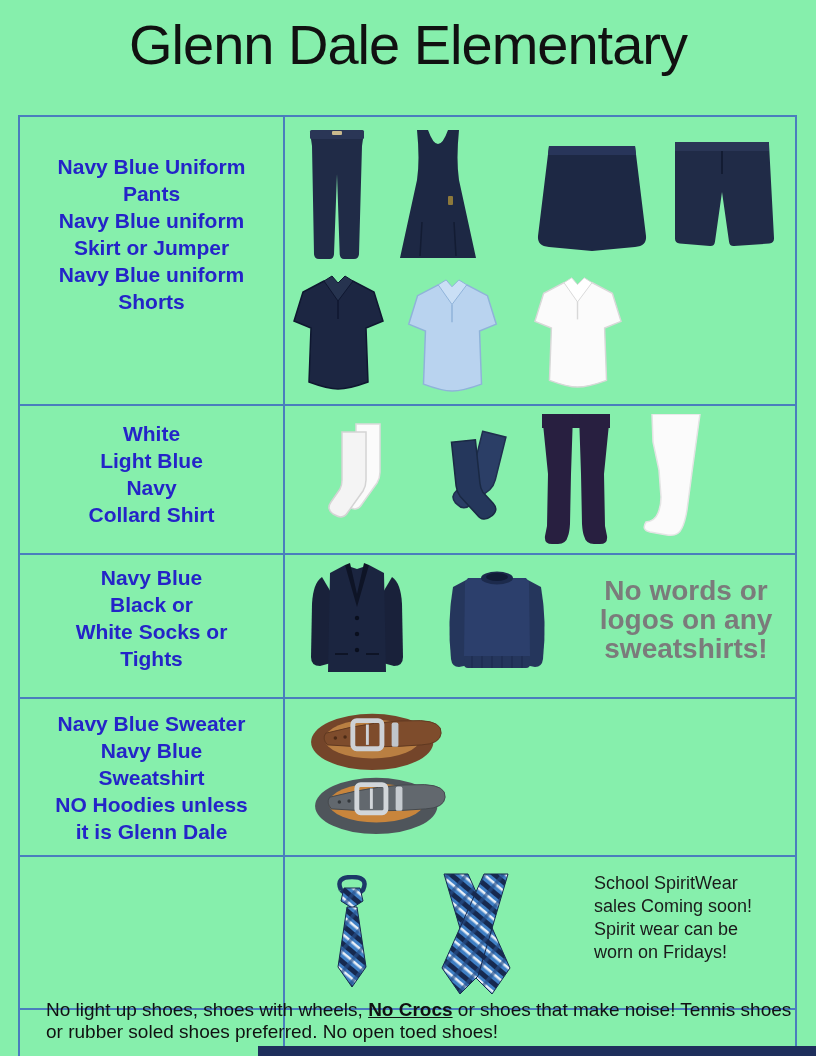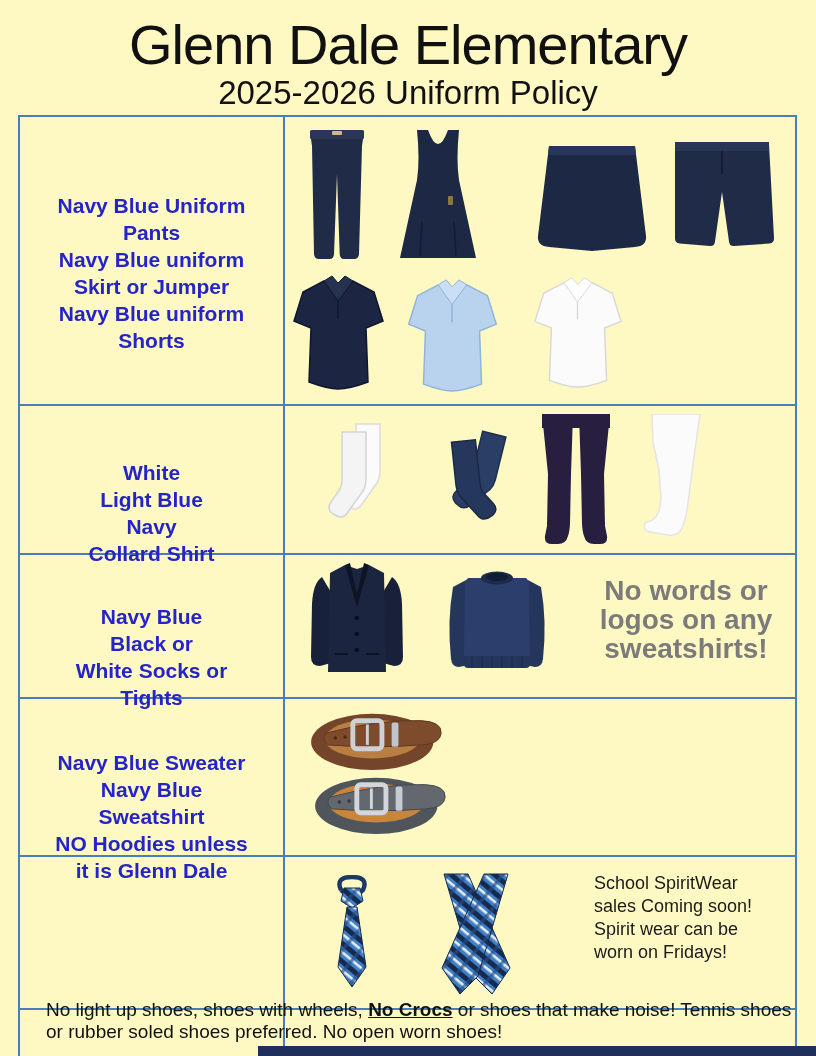--- a/index.html
+++ b/index.html
@@ -1,17 +1,17 @@
 <!DOCTYPE html>
 <html style="--blue-text: #2424c8; --red-text: #cf2b2b; --gray-note: #7b7b7b; --table-border: #4a7dbd; --navy-garment: #1d2844; --bottom-bar: #1e2f5c;"><head>
 <meta charset="utf-8">
 <style>
   html,body{margin:0;padding:0;background:#e9e9e9;}
   .page{
-    position:relative;width:816px;height:1056px;margin:0 auto;background:#fef9c3;
+    position:relative;width:816px;height:1056px;margin:0 auto;background:#86efac;
     font-family:"Liberation Sans", sans-serif;overflow:hidden;
   }
   .title{
     position:absolute;top:12px;left:0;width:816px;text-align:center;
     font-size:56px;font-weight:normal;color:#111;letter-spacing:-1px;
   }
   .subtitle{
     position:absolute;top:74px;left:0;width:816px;text-align:center;
     font-size:33px;color:#111;
   }
@@ -24,21 +24,21 @@
     background:var(--table-border,#4a7dbd);
   }
   .row-line{
     position:absolute;left:18px;width:779px;height:2px;
     background:var(--table-border,#4a7dbd);
   }
   .cell-text{
     position:absolute;left:22px;width:259px;text-align:center;
     white-space:pre-line;font-weight:bold;font-size:21px;line-height:27px;
   }
-  .blue-text{color:var(--blue-text,#2424c8);margin-top:39px;}
+  .blue-text{color:var(--blue-text,#2424c8);}
   .red-text{color:var(--red-text,#cf2b2b);}
   .gray-note{
     position:absolute;left:578px;top:576px;width:216px;text-align:center;
     white-space:pre-line;font-weight:bold;font-size:28px;line-height:29px;
     color:var(--gray-note,#7b7b7b);
   }
   .spirit-note{
     position:absolute;left:594px;top:872px;width:190px;text-align:left;
     white-space:pre-line;font-size:18px;line-height:23px;color:#1a1a1a;
   }
@@ -52,21 +52,20 @@
     position:absolute;left:258px;top:1046px;width:558px;height:10px;
     background:var(--bottom-bar,#1e2f5c);
   }
 </style>
 </head>
 <body>
 
 <div class="page">
 
   <div class="title">Glenn Dale Elementary</div>
-  <div class="subtitle">2025-2026 Uniform Policy</div>
 
   <div class="table-frame"></div>
   <div class="col-divider"></div>
   <div class="row-line" style="top:404px"></div>
   <div class="row-line" style="top:553px"></div>
   <div class="row-line" style="top:697px"></div>
   <div class="row-line" style="top:855px"></div>
   <div class="row-line" style="top:1008px"></div>
 
   <div class="cell-text" style="top:126px">
@@ -236,17 +235,17 @@
     </defs>
     <path fill="url(#pl2)" stroke="#16294f" stroke-width="1" d="M14,2 H38 L80,96 L62,122 L44,104 Z"></path>
     <path fill="url(#pl2)" stroke="#16294f" stroke-width="1" d="M78,2 H54 L12,96 L30,122 L48,104 Z"></path>
   </svg>
 
   <div class="spirit-note">School SpiritWear
 sales Coming soon!
 Spirit wear can be
 worn on Fridays!</div>
 
-  <div class="footer-text"><span>No light up shoes, shoes with wheels, </span><b>No Crocs</b><span> or shoes that make noise! Tennis shoes or rubber soled shoes preferred. No open worn shoes!</span></div>
+  <div class="footer-text"><span>No light up shoes, shoes with wheels, </span><b>No Crocs</b><span> or shoes that make noise! Tennis shoes or rubber soled shoes preferred. No open toed shoes!</span></div>
 
   <div class="bottom-bar"></div>
 
 </div>
 
 </body></html>

